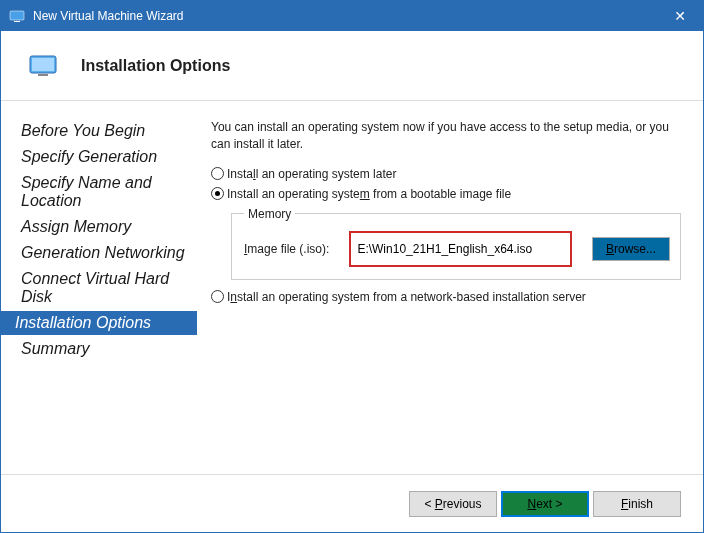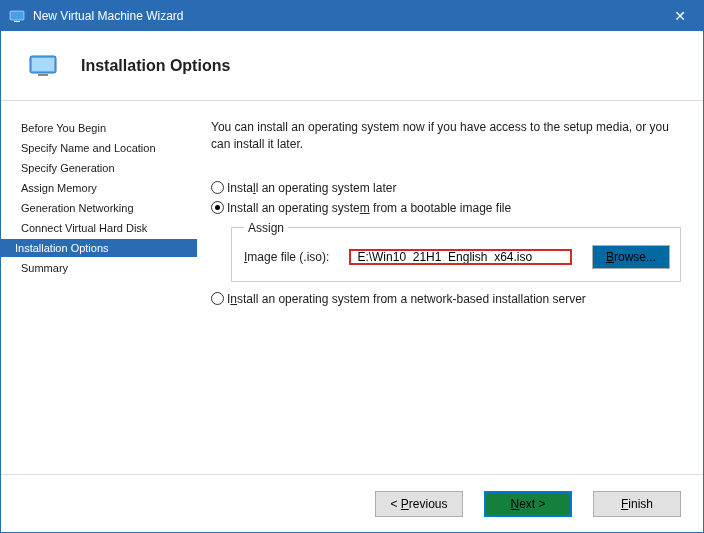--- a/index.html
+++ b/index.html
@@ -7,34 +7,34 @@
   .window { width: 704px; height: 533px; border: 1px solid #2a6cb3; display: flex; flex-direction: column; background: #fff; }
   .titlebar { height: 30px; background: #2a6cb3; color: #fff; display: flex; align-items: center; padding: 0 0 0 8px; }
   .titlebar .icon { width: 16px; height: 16px; margin-right: 8px; display: flex; align-items: center; justify-content: center; }
   .titlebar .title { flex: 1; font-size: 12px; }
   .titlebar .close { width: 46px; height: 30px; display: flex; align-items: center; justify-content: center; color: #fff; font-size: 14px; }
   .header { height: 70px; display: flex; align-items: center; padding: 0 0 0 28px; border-bottom: 1px solid #ddd; gap: 24px; }
   .header .hicon { width: 28px; height: 22px; }
   .header h1 { font-size: 16px; font-weight: 600; color: #212121; }
   .body { flex: 1; display: flex; padding: 18px 0 0 0; }
   .sidebar { width: 196px; padding: 0 0 0 14px; }
-  .sidebar-item { padding: 3px 8px 3px 6px; margin-bottom: 2px; color: #1a1a1a; cursor: pointer; font-size: 11px; }
+  .sidebar-item { padding: 3px 8px 3px 6px; margin-bottom: 2px; color: #1a1a1a; cursor: pointer; font-size: 16px; font-style: italic; }
   .sidebar-item.selected { background: #2a6cb3; color: #fff; padding-left: 14px; margin-left: -14px; margin-right: 0; }
   .content { flex: 1; padding: 0 22px 0 14px; color: #212121; }
-  .desc { margin-bottom: 28px; line-height: 1.4; }
+  .desc { margin-bottom: 14px; line-height: 1.4; }
   .radio-row { display: flex; align-items: center; gap: 3px; margin: 6px 0; }
   .radio { width: 13px; height: 13px; border: 1px solid #333; border-radius: 50%; display: inline-flex; align-items: center; justify-content: center; background: #fff; flex-shrink: 0; }
   .radio.checked::after { content: ""; width: 5px; height: 5px; background: #000; border-radius: 50%; }
   fieldset.media { border: 1px solid #ccc; margin: 4px 0 10px 20px; padding: 10px 10px 12px 12px; }
   fieldset.media legend { padding: 0 4px; font-size: 12px; }
   .media-row { display: flex; align-items: center; gap: 20px; }
   .media-row label { white-space: nowrap; }
-  .iso-input { flex: 1; border: 2px solid #cc2b28; padding: 3px 6px; font: inherit; height: 16px; background: #fff; }
+  .iso-input { flex: 1; border: 2px solid #cc2b28; padding: 3px 6px; font: inherit; height: 36px; background: #fff; }
   .browse-btn { width: 78px; height: 24px; border: 1px solid #adadad; background: #0369a1; font: inherit; cursor: pointer; }
-  .footer { height: 58px; border-top: 1px solid #ddd; display: flex; align-items: center; justify-content: flex-end; gap: 21px; padding: 0 22px; }
+  .footer { height: 58px; border-top: 1px solid #ddd; display: flex; align-items: center; justify-content: flex-end; gap: 4px; padding: 0 22px; }
   .footer button { width: 88px; height: 26px; border: 1px solid #adadad; background: #e1e1e1; font: inherit; cursor: pointer; }
   .footer button.primary { border: 2px solid #0078d7; background: #15803d; }
   .uline { text-decoration: underline; }
 </style>
 </head>
 <body>
 
 <div class="window">
 
   <div class="titlebar">
@@ -57,22 +57,22 @@
           <rect x="3" y="3" width="22" height="13" fill="#a8d8ff"></rect>
           <rect x="9" y="19" width="10" height="2" fill="#888"></rect>
         </svg>
     </span>
     <h1>Installation Options</h1>
   </div>
 
   <div class="body">
     <div class="sidebar">
       <div class="sidebar-item">Before You Begin</div>
+      <div class="sidebar-item">Specify Generation</div>
       <div class="sidebar-item">Specify Name and Location</div>
-      <div class="sidebar-item">Specify Generation</div>
       <div class="sidebar-item">Assign Memory</div>
       <div class="sidebar-item">Generation Networking</div>
       <div class="sidebar-item">Connect Virtual Hard Disk</div>
       <div class="sidebar-item selected">Installation Options</div>
       <div class="sidebar-item">Summary</div>
     </div>
 
     <div class="content">
       <p class="desc">You can install an operating system now if you have access to the setup media, or you can install it later.</p>
 
@@ -80,21 +80,21 @@
         <span class="radio"></span>
         <span><span>Insta<span class="uline">l</span>l an operating system later</span></span>
       </div>
 
       <div class="radio-row">
         <span class="radio checked"></span>
         <span><span>Install an operating syste<span class="uline">m</span> from a bootable image file</span></span>
       </div>
 
       <fieldset class="media">
-        <legend>Assign</legend>
+        <legend>Memory</legend>
         <div class="media-row">
           <label><span><span class="uline">I</span>mage file (.iso):</span></label>
           <input type="text" class="iso-input" value="E:\Win10_21H1_English_x64.iso" style="">
           <button class="browse-btn"><span><span class="uline">B</span>rowse...</span></button>
         </div>
       </fieldset>
 
       <div class="radio-row">
         <span class="radio"></span>
         <span><span>I<span class="uline">n</span>stall an operating system from a network-based installation server</span></span>

